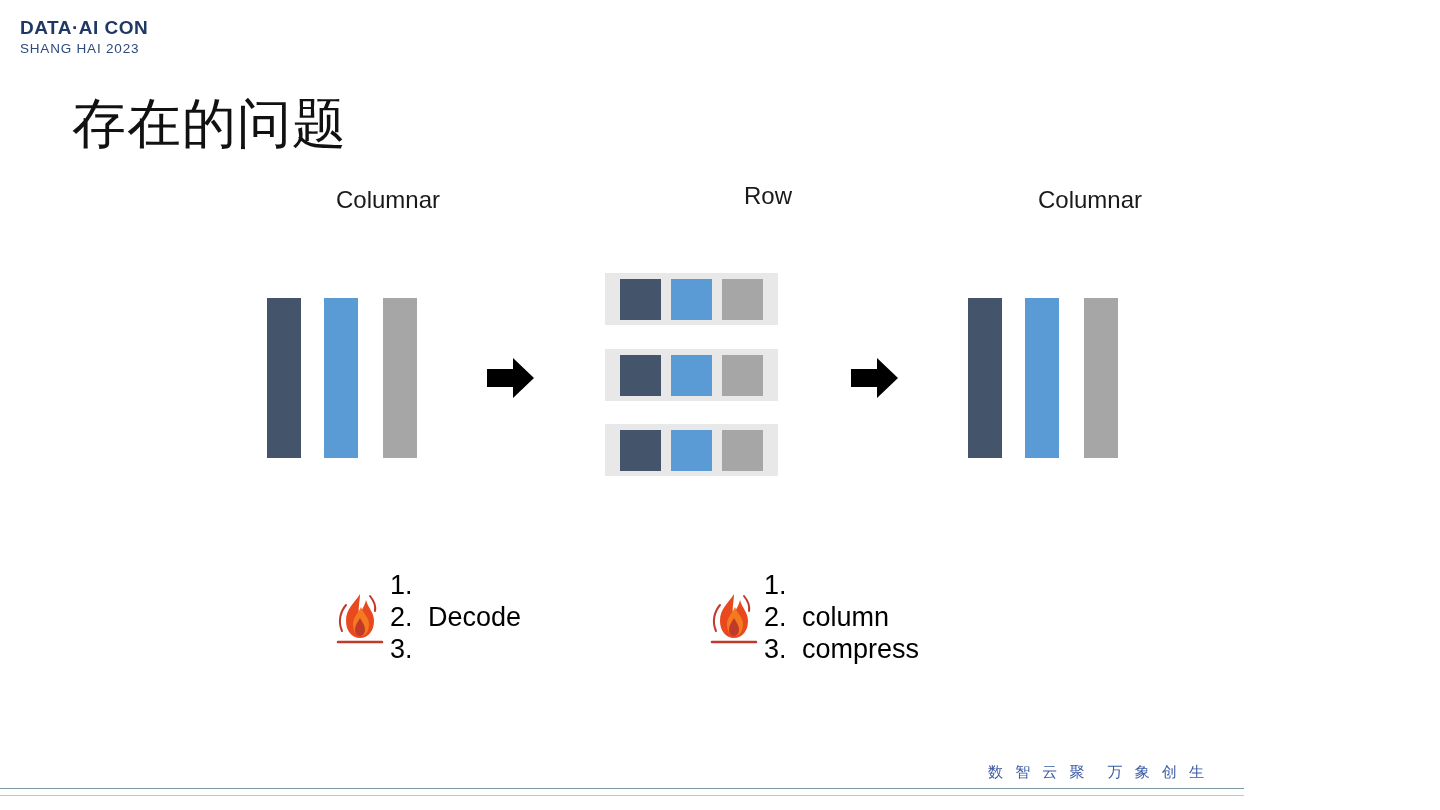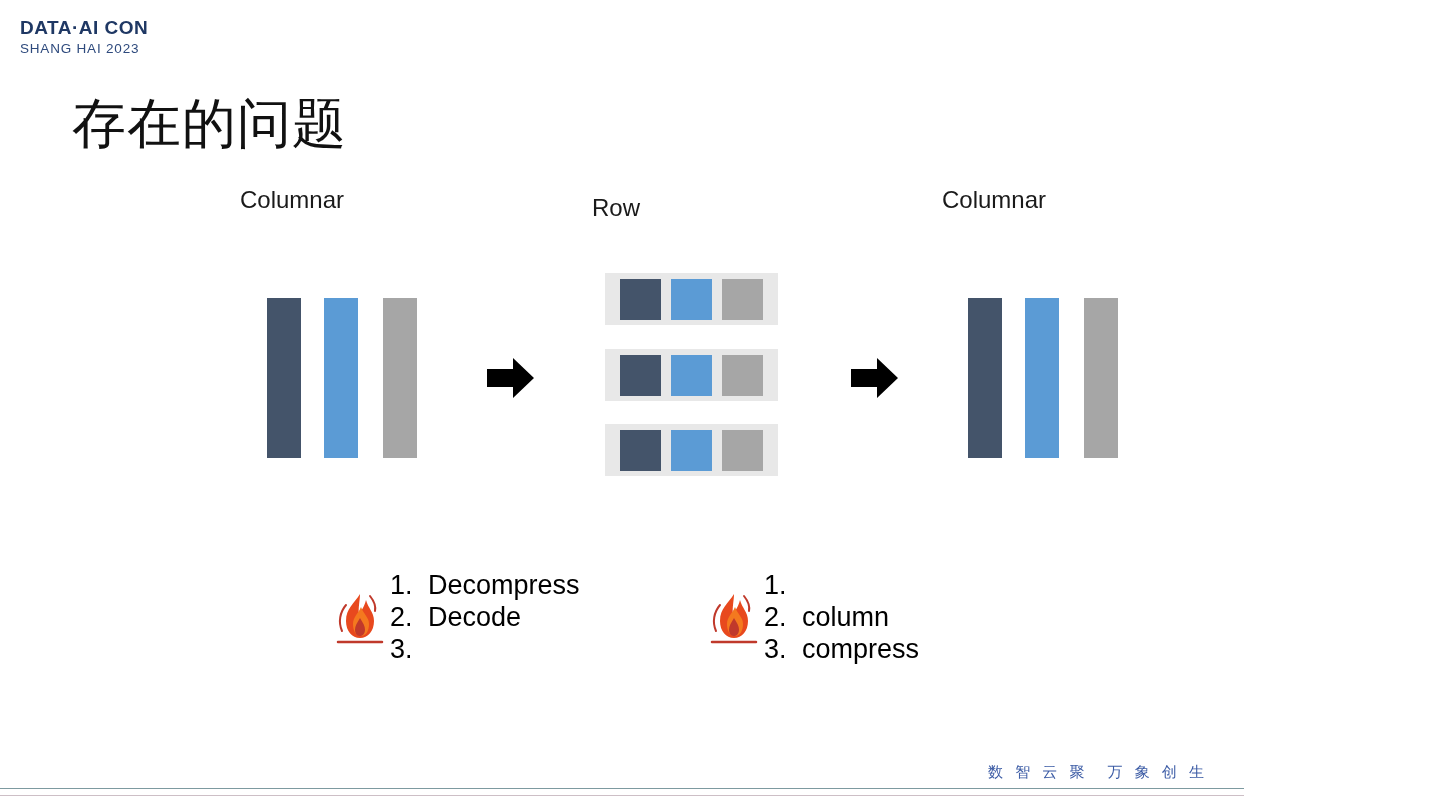--- a/index.html
+++ b/index.html
@@ -55,21 +55,21 @@
     white-space: nowrap;
     margin-top: 30px;
   }
 
   
   .group-label {
     position: absolute;
     font-size: 24px;
     color: #1a1a1a;
     font-weight: 400;
-    text-align: left;
+    text-align: right;
     white-space: nowrap;
   }
 
   
   .bar-group {
     position: absolute;
     top: 298px;
     height: 160px;
   }
   .bar {
@@ -172,21 +172,21 @@
 <div id="slide">
 
   <div id="logo">
     <div id="logo-main">DATA·AI CON</div>
     <div id="logo-sub">SHANG HAI 2023</div>
   </div>
 
   <div id="page-title">存在的问题</div>
 
   <div class="group-label" style="left:240px; top:186px; width:200px;">Columnar</div>
-  <div class="group-label" style="left:592px; top:194px; width:200px;">Row</div>
+  <div class="group-label" style="left:592px; top:182px; width:200px;">Row</div>
   <div class="group-label" style="left:942px; top:186px; width:200px;">Columnar</div>
 
   <div class="bar-group" style="left:267px; width:150px;">
     <div class="bar" style="left:0px;   background:#44546A;"></div>
     <div class="bar" style="left:57px;  background:#5B9BD5;"></div>
     <div class="bar" style="left:116px; background:#A6A6A6;"></div>
   </div>
 
   <div class="arrow" style="left:487px; top:357px;">
     <svg viewBox="0 0 48 42" width="48" height="42" aria-hidden="true">
@@ -229,21 +229,20 @@
         <path d="M27 17 C24 24, 19 27, 19 34 C19 41, 22 46, 27 46 C32 46, 35 41, 35 34 C35 27, 30 25, 27 17 Z" fill="#F4791F"></path>
         <path d="M26 28 C23 33, 21 36, 21 39.5 C21 43.5, 23 46, 26 46 C29 46, 31 43.5, 31 39.5 C31 36, 29 33, 26 28 Z" fill="#C0392B"></path>
         <path d="M12 15 C6 22, 4 32, 8 41" stroke="#C0392B" stroke-width="2" fill="none" stroke-linecap="round"></path>
         <path d="M36 6 C40 11, 42 16, 41 21" stroke="#C0392B" stroke-width="2" fill="none" stroke-linecap="round"></path>
         <line x1="4" y1="52" x2="48" y2="52" stroke="#C0392B" stroke-width="2.5" stroke-linecap="round"></line>
       </svg>
     </span>
     <ul class="steps-list">
       <li>
         <span class="step-num">1.</span>
-        <span>Decompress</span>
       </li>
       <li>
         <span class="step-num">2.</span>
         <span>Decode</span>
       </li>
       <li>
         <span class="step-num">3.</span>
       </li>
     </ul>
   </div>

